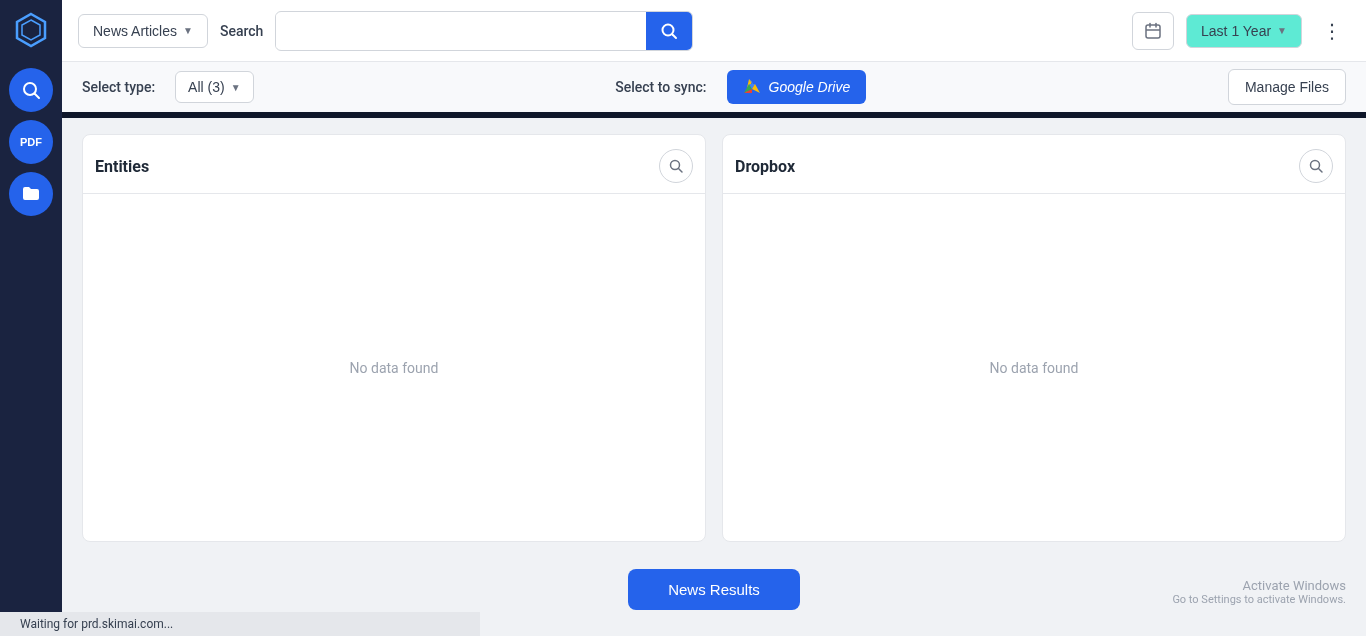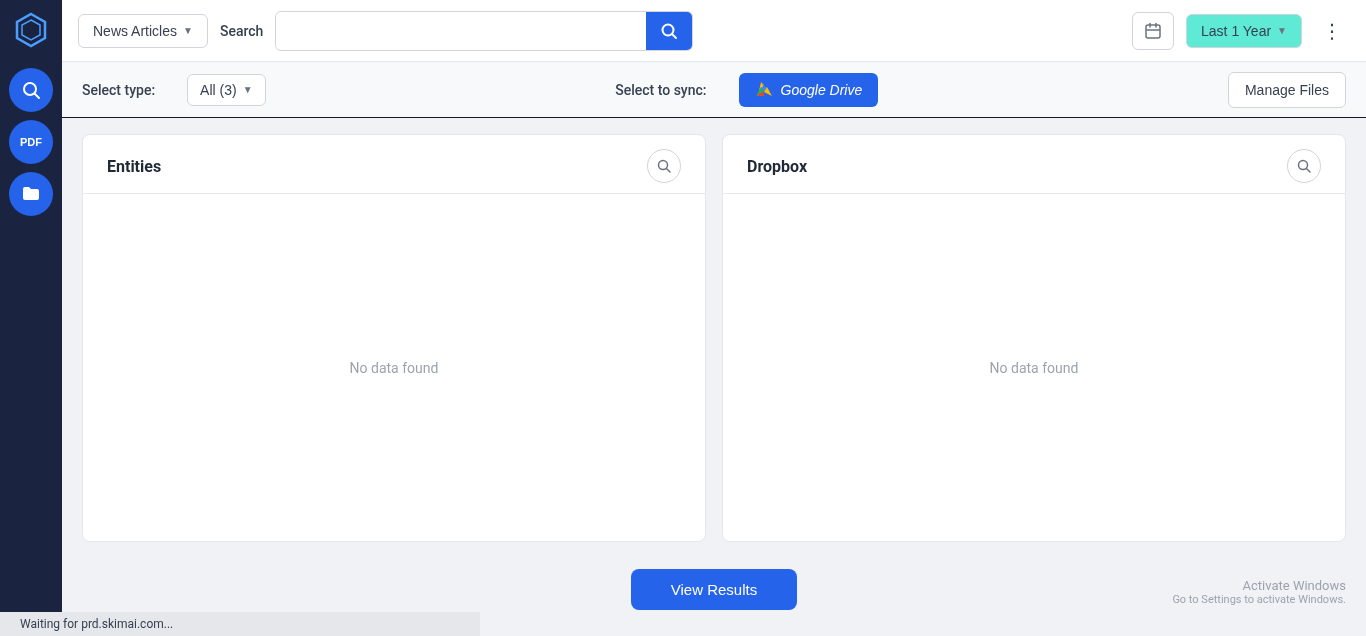--- a/index.html
+++ b/index.html
@@ -156,22 +156,22 @@
       color: #374151;
     }
 
     
     .filter-bar {
       background: #f8f9fb;
       height: 56px;
       display: flex;
       align-items: center;
       padding: 0 20px;
-      border-bottom: 1px solid #0f172a;
-      gap: 32px;
+      border-bottom: 6px solid #0f172a;
+      gap: 20px;
     }
     .filter-label {
       font-size: 14px;
       color: #374151;
       font-weight: 500;
     }
     .type-select-btn {
       display: flex;
       align-items: center;
       gap: 6px;
@@ -247,21 +247,21 @@
       border-radius: 8px;
       border: 1px solid #e5e7eb;
       display: flex;
       flex-direction: column;
       overflow: hidden;
     }
     .panel-header {
       display: flex;
       align-items: center;
       justify-content: space-between;
-      padding: 14px 24px 10px;
+      padding: 14px 12px 10px;
       border-bottom: 1px solid #e5e7eb;
     }
     .panel-title {
       font-size: 16px;
       font-weight: 700;
       color: #1f2937;
     }
     .panel-search-btn {
       width: 34px;
       height: 34px;
@@ -446,21 +446,21 @@
           </button>
         </div>
         <div class="panel-body">
           <span class="no-data">No data found</span>
         </div>
       </div>
     </div>
 
     <div class="bottom-bar">
       <button class="view-results-btn">
-        <span>View Results</span>
+        <span>News Results</span>
       </button>
     </div>
   </div>
 </div>
 
 <div class="status-bar">
   <span>Waiting for prd.skimai.com...</span>
 </div>
 
 <div class="activation-watermark">

